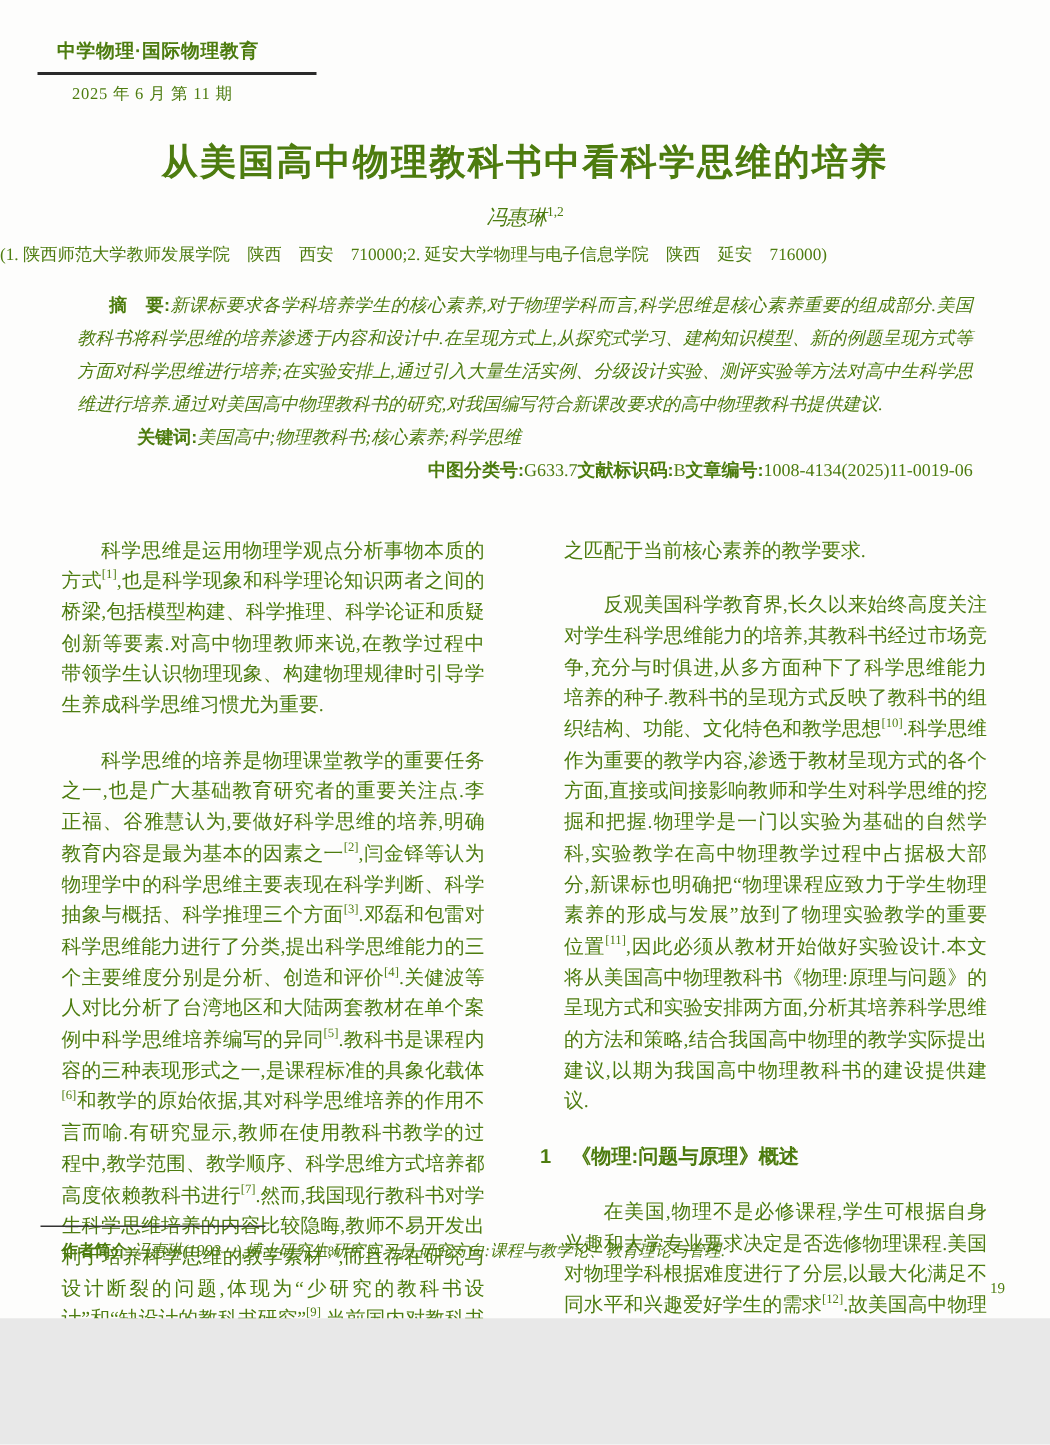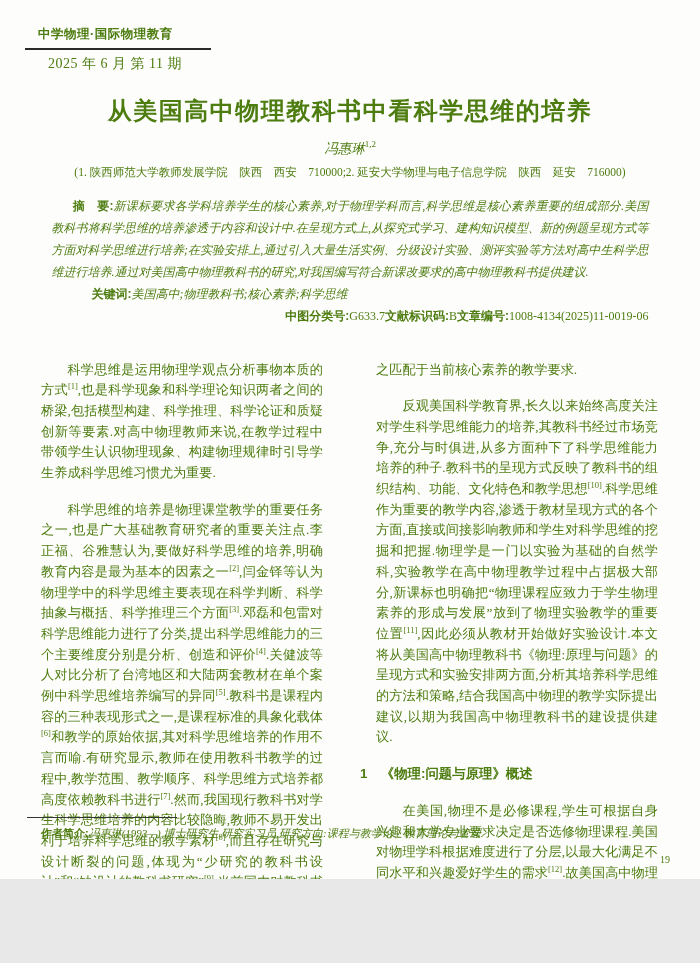--- a/index.html
+++ b/index.html
@@ -14,30 +14,30 @@
     overflow:hidden;
   }
   
   .masthead { margin:26px 0 0 25px; width:186px; }
   .journal-name {
     font-family:"Liberation Sans","DejaVu Sans",sans-serif;
     font-weight:bold; font-size:12.5px; letter-spacing:0.5px;
     padding:0 0 5px 13px;
     border-bottom:2px solid #2a2a2a;
   }
-  .journal-issue { font-size:14px; padding:5px 0 0 23px; letter-spacing:0.5px; }
+  .journal-issue { font-size:11px; padding:5px 0 0 23px; letter-spacing:0.5px; }
   
   .article-title {
     margin-top:22px; text-align:center;
     font-family:"Liberation Sans","DejaVu Sans",sans-serif;
     font-weight:bold; font-size:24px; letter-spacing:1.5px;
   }
   .author-line { margin-top:12px; text-align:center; font-size:13.5px; font-style:italic; }
   .author-line sup { font-size:9px; font-style:normal;text-align:center; }
-  .affiliation { margin-top:7px; text-align:center; font-size:11.5px; }
+  .affiliation { margin-top:7px; text-align:left; font-size:11.5px; }
   
   .front-matter { width:597px; margin:15px auto 0; font-size:12px; line-height:22px; }
   .abstract-p { text-align:justify; font-style:italic; }
   .abstract-p .lbl, .kw-line .lbl, .meta-row .lbl {
     font-family:"Liberation Sans","DejaVu Sans",sans-serif;
     font-weight:bold; font-style:normal;
   }
   .abstract-p .lead-indent { display:inline-block; width:21px; }
   .kw-line { font-style:italic;margin-left:40px; }
   .meta-row { display:flex; justify-content:flex-end; font-style:normal; }

